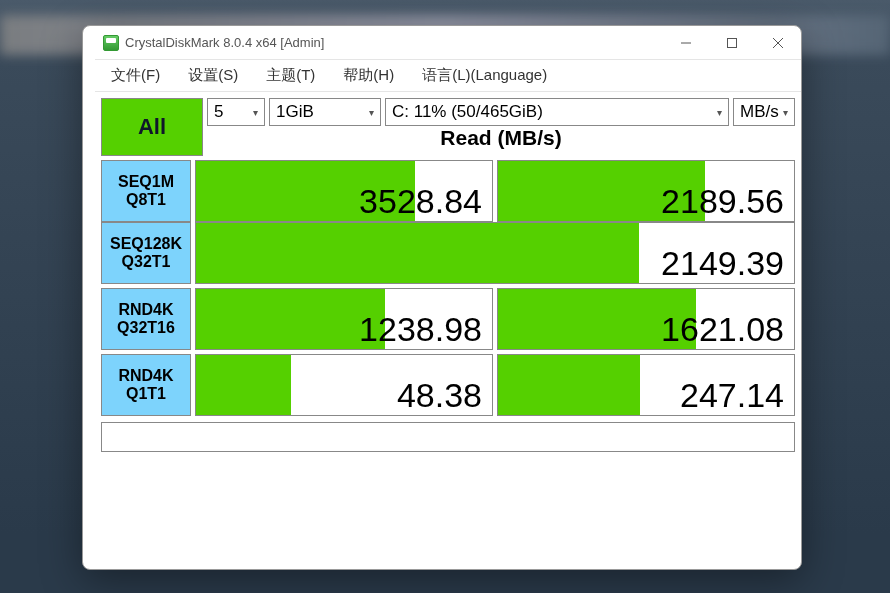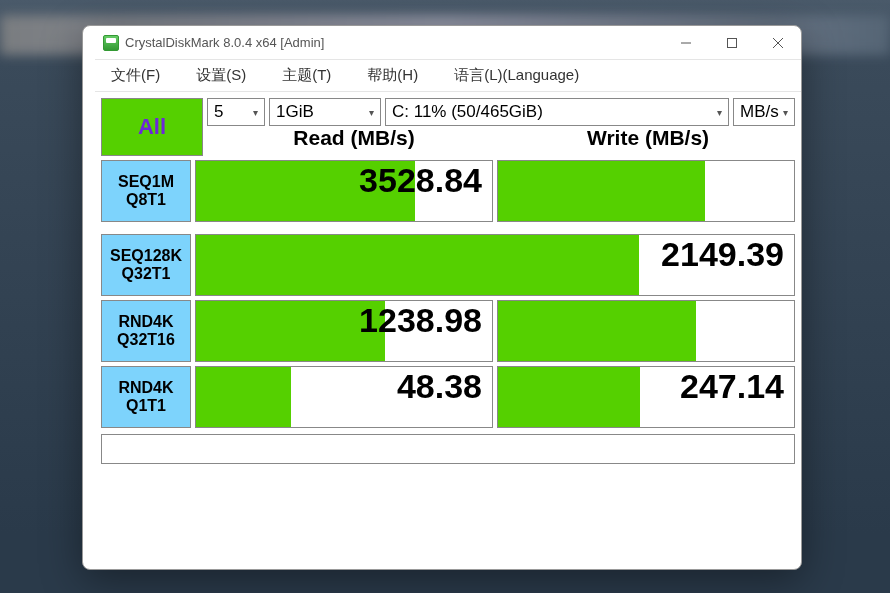--- a/index.html
+++ b/index.html
@@ -20,42 +20,42 @@
   .titlebar {
     height:34px; display:flex; align-items:center; padding:0 0 0 8px;
     font-size:13px; color:#555; border-bottom:1px solid #e5e5e5;
   }
   .app-icon{width:16px;height:16px;margin-right:6px;display:inline-block;
     background:linear-gradient(180deg,#6c6 0%,#393 100%);border:1px solid #393;border-radius:2px;position:relative;}
   .app-icon::after{content:"";position:absolute;inset:2px 2px 7px 2px;background:#fff;border-radius:1px;}
   .title-text{flex:1;}
   .win-controls{display:flex;height:100%;}
   .win-btn{width:46px;display:flex;align-items:center;justify-content:center;color:#555;}
-  .menubar{height:32px;display:flex;align-items:center;padding:0 8px;gap:20px;
+  .menubar{height:32px;display:flex;align-items:center;padding:0 8px;gap:12px;
     font-size:15px;color:#333;border-bottom:1px solid #e5e5e5;}
   .menu-item{padding:4px 8px;}
   .content{flex:1;padding:6px;display:flex;flex-direction:column;gap:4px;}
   .controls-row{display:flex;gap:4px;height:58px;}
   .all-btn{width:102px;background:#55d000;border:1px solid #888;
     display:flex;align-items:center;justify-content:center;
-    font-size:22px;font-weight:bold;color:#6d28d9;}
+    font-size:22px;font-weight:bold;color:#0f172a;}
   .controls-right{flex:1;display:flex;flex-direction:column;}
   .selects{display:flex;gap:4px;height:28px;}
   .sel{border:1px solid #888;background:#fff;display:flex;align-items:center;
     padding:0 6px;font-size:17px;position:relative;}
   .sel .chev{position:absolute;right:6px;font-size:10px;color:#555;}
   .headers{flex:1;display:flex;font-size:21px;font-weight:bold;}
   .headers > div{flex:1;text-align:center;}
   .row{display:flex;gap:4px;height:62px;}
   .row-label{width:90px;background:#7dd3fc;border:1px solid #888;
     display:flex;flex-direction:column;align-items:center;justify-content:center;
     font-size:16px;font-weight:bold;line-height:1.15;}
   .cell{flex:1;border:1px solid #888;position:relative;background:#fff;
-    display:flex;align-items:flex-start;justify-content:flex-end;padding:0 10px;
-    font-size:34px;font-weight:bold;overflow:hidden;}
+    display:flex;align-items:flex-end;justify-content:flex-end;padding:0 10px;
+    font-size:34px;font-weight:normal;overflow:hidden;}
   .bar{position:absolute;left:0;top:0;bottom:0;background:#55d000;z-index:0;}
   .cell span{position:relative;z-index:1;}
   .footer{height:30px;border:1px solid #888;background:#fff;margin-top:2px;}
 </style>
 </head>
 <body>
 
 <div class="bg-strip"></div>
 
 <div class="window">
@@ -107,60 +107,61 @@
               <span>C: 11% (50/465GiB)</span>
               <span class="chev">▾</span>
             </div>
           <div class="sel" style="width:62px">
               <span>MB/s</span>
               <span class="chev">▾</span>
             </div>
         </div>
         <div class="headers">
           <div>Read (MB/s)</div>
-          <div>Write (MB/s)</div>
         </div>
       </div>
     </div>
 
     <div id="rows">
         <div class="row" style="margin-top: 0px;">
           <div class="row-label">
             <div>SEQ1M</div>
             <div>Q8T1</div>
           </div>
           <div class="cell">
             <div class="bar" style="width:74%"></div>
             <span>3528.84</span>
           </div>
           <div class="cell">
             <div class="bar" style="width:70%"></div>
+            <span>2189.56</span>
           </div>
         </div>
-        <div class="row" style="margin-top: 12px;">
+        <div class="row" style="margin-top: 0;">
           <div class="row-label">
             <div>SEQ128K</div>
             <div>Q32T1</div>
           </div>
           <div class="cell">
             <div class="bar" style="width:74%"></div>
             <span>2149.39</span>
           </div>
         </div>
         <div class="row" style="margin-top: 4px;">
           <div class="row-label">
             <div>RND4K</div>
             <div>Q32T16</div>
           </div>
           <div class="cell">
             <div class="bar" style="width:64%"></div>
             <span>1238.98</span>
           </div>
           <div class="cell">
             <div class="bar" style="width:67%"></div>
+            <span>1621.08</span>
           </div>
         </div>
         <div class="row" style="margin-top: 4px;">
           <div class="row-label">
             <div>RND4K</div>
             <div>Q1T1</div>
           </div>
           <div class="cell">
             <div class="bar" style="width:32%"></div>
             <span>48.38</span>

